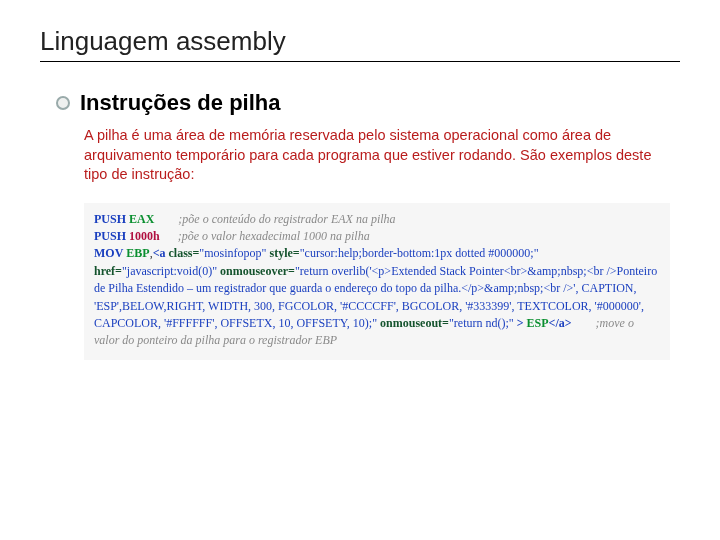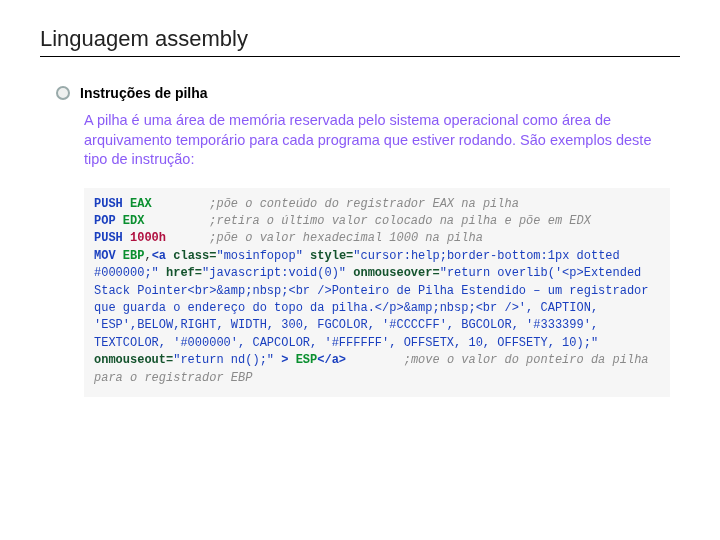--- a/index.html
+++ b/index.html
@@ -5,21 +5,21 @@
   * { margin: 0; padding: 0; box-sizing: border-box; }
   body {
     width: 720px;
     height: 540px;
     background: #fff;
     font-family: Arial, Helvetica, sans-serif;
     padding: 26px 40px 20px 40px;
     position: relative;
   }
   .title {
-    font-size: 22px;
+    font-size: 26px;
     color: #222;
     font-weight: 400;
     margin-bottom: 4px;
   }
   .title-underline {
     border-bottom: 1px solid #000;
     margin-bottom: 28px;
   }
   .subhead {
     display: flex;
@@ -30,43 +30,43 @@
   .bullet {
     width: 14px;
     height: 14px;
     border-radius: 50%;
     border: 2px solid #9aa;
     background: #eef0ef;
     margin-right: 10px;
     flex: 0 0 auto;
   }
   .subhead-text {
-    font-size: 14px;
+    font-size: 22px;
     font-weight: 700;
     color: #000;
   }
   .body-text {
     font-size: 14.5px;
     line-height: 1.35;
-    color: #8b5cf6;
+    color: #b91c1c;
     margin-left: 44px;
     margin-right: 20px;
     margin-bottom: 18px;
   }
   .code-block {
     background: #f6f6f6;
     margin-left: 44px;
     margin-right: 10px;
     padding: 8px 10px 10px 10px;
     font-family: "Courier New", monospace;
     font-size: 12px;
     line-height: 1.45;
     color: #333;
   }
-  .code-line { white-space: pre-wrap; word-wrap: break-word; }
+  .code-line { white-space: pre-wrap; word-wrap: break-word; font-family: Liberation Serif, serif; }
   .kw   { color: #1a3fbf; font-weight: bold; }
   .reg  { color: #0a8f2f; font-weight: bold; }
   .num  { color: #b01040; font-weight: bold; text-align: right; }
   .cmt  { color: #8a8a8a; font-style: italic; }
   .attr { color: #14532d; font-weight: bold; }
   .attv { color: #1a3fbf; }
   .tag  { color: #1a3fbf; font-weight: bold; }
 </style>
 </head>
 <body>
@@ -78,21 +78,20 @@
   <span class="bullet"></span>
   <span class="subhead-text">Instruções de pilha</span>
 </div>
 
 <p class="body-text">A pilha é uma área de memória reservada pelo sistema operacional como área de arquivamento temporário para cada programa que estiver rodando. São exemplos deste tipo de instrução:</p>
 
 <div class="code-block">
 
   <div class="code-line"><span class="kw">PUSH</span> <span class="reg">EAX</span>        <span class="cmt">;põe o conteúdo do registrador EAX na pilha</span></div>
 
-  <div class="code-line"><span class="kw">POP</span> <span class="reg">EDX</span>         <span class="cmt">;retira o último valor colocado na pilha e põe em EDX</span></div>
 
   <div class="code-line"><span class="kw">PUSH</span> <span class="num">1000h</span>      <span class="cmt">;põe o valor hexadecimal 1000 na pilha</span></div>
 
   <div class="code-line"><span class="kw">MOV</span> <span class="reg">EBP</span><span>,</span><span class="tag">&lt;a</span><span class="attr"> class=</span><span class="attv">"mosinfopop"</span><span class="attr"> style=</span><span class="attv">"cursor:help;border-bottom:1px dotted #000000;"</span><span class="attr"> href=</span><span class="attv">"javascript:void(0)"</span><span class="attr"> onmouseover=</span><span class="attv">"return overlib('&lt;p&gt;Extended Stack Pointer&lt;br&gt;&amp;amp;nbsp;&lt;br /&gt;Ponteiro de Pilha Estendido – um registrador que guarda o endereço do topo da pilha.&lt;/p&gt;&amp;amp;nbsp;&lt;br /&gt;', CAPTION, 'ESP',BELOW,RIGHT, WIDTH, 300, FGCOLOR, '#CCCCFF', BGCOLOR, '#333399', TEXTCOLOR, '#000000', CAPCOLOR, '#FFFFFF', OFFSETX, 10, OFFSETY, 10);"</span><span class="attr"> onmouseout=</span><span class="attv">"return nd();"</span><span class="tag"> &gt;</span><span class="reg"> ESP</span><span class="tag">&lt;/a&gt;</span><span class="cmt">        ;move o valor do ponteiro da pilha para o registrador EBP</span></div>
 
 
 
 </div>
 
 </body></html>

